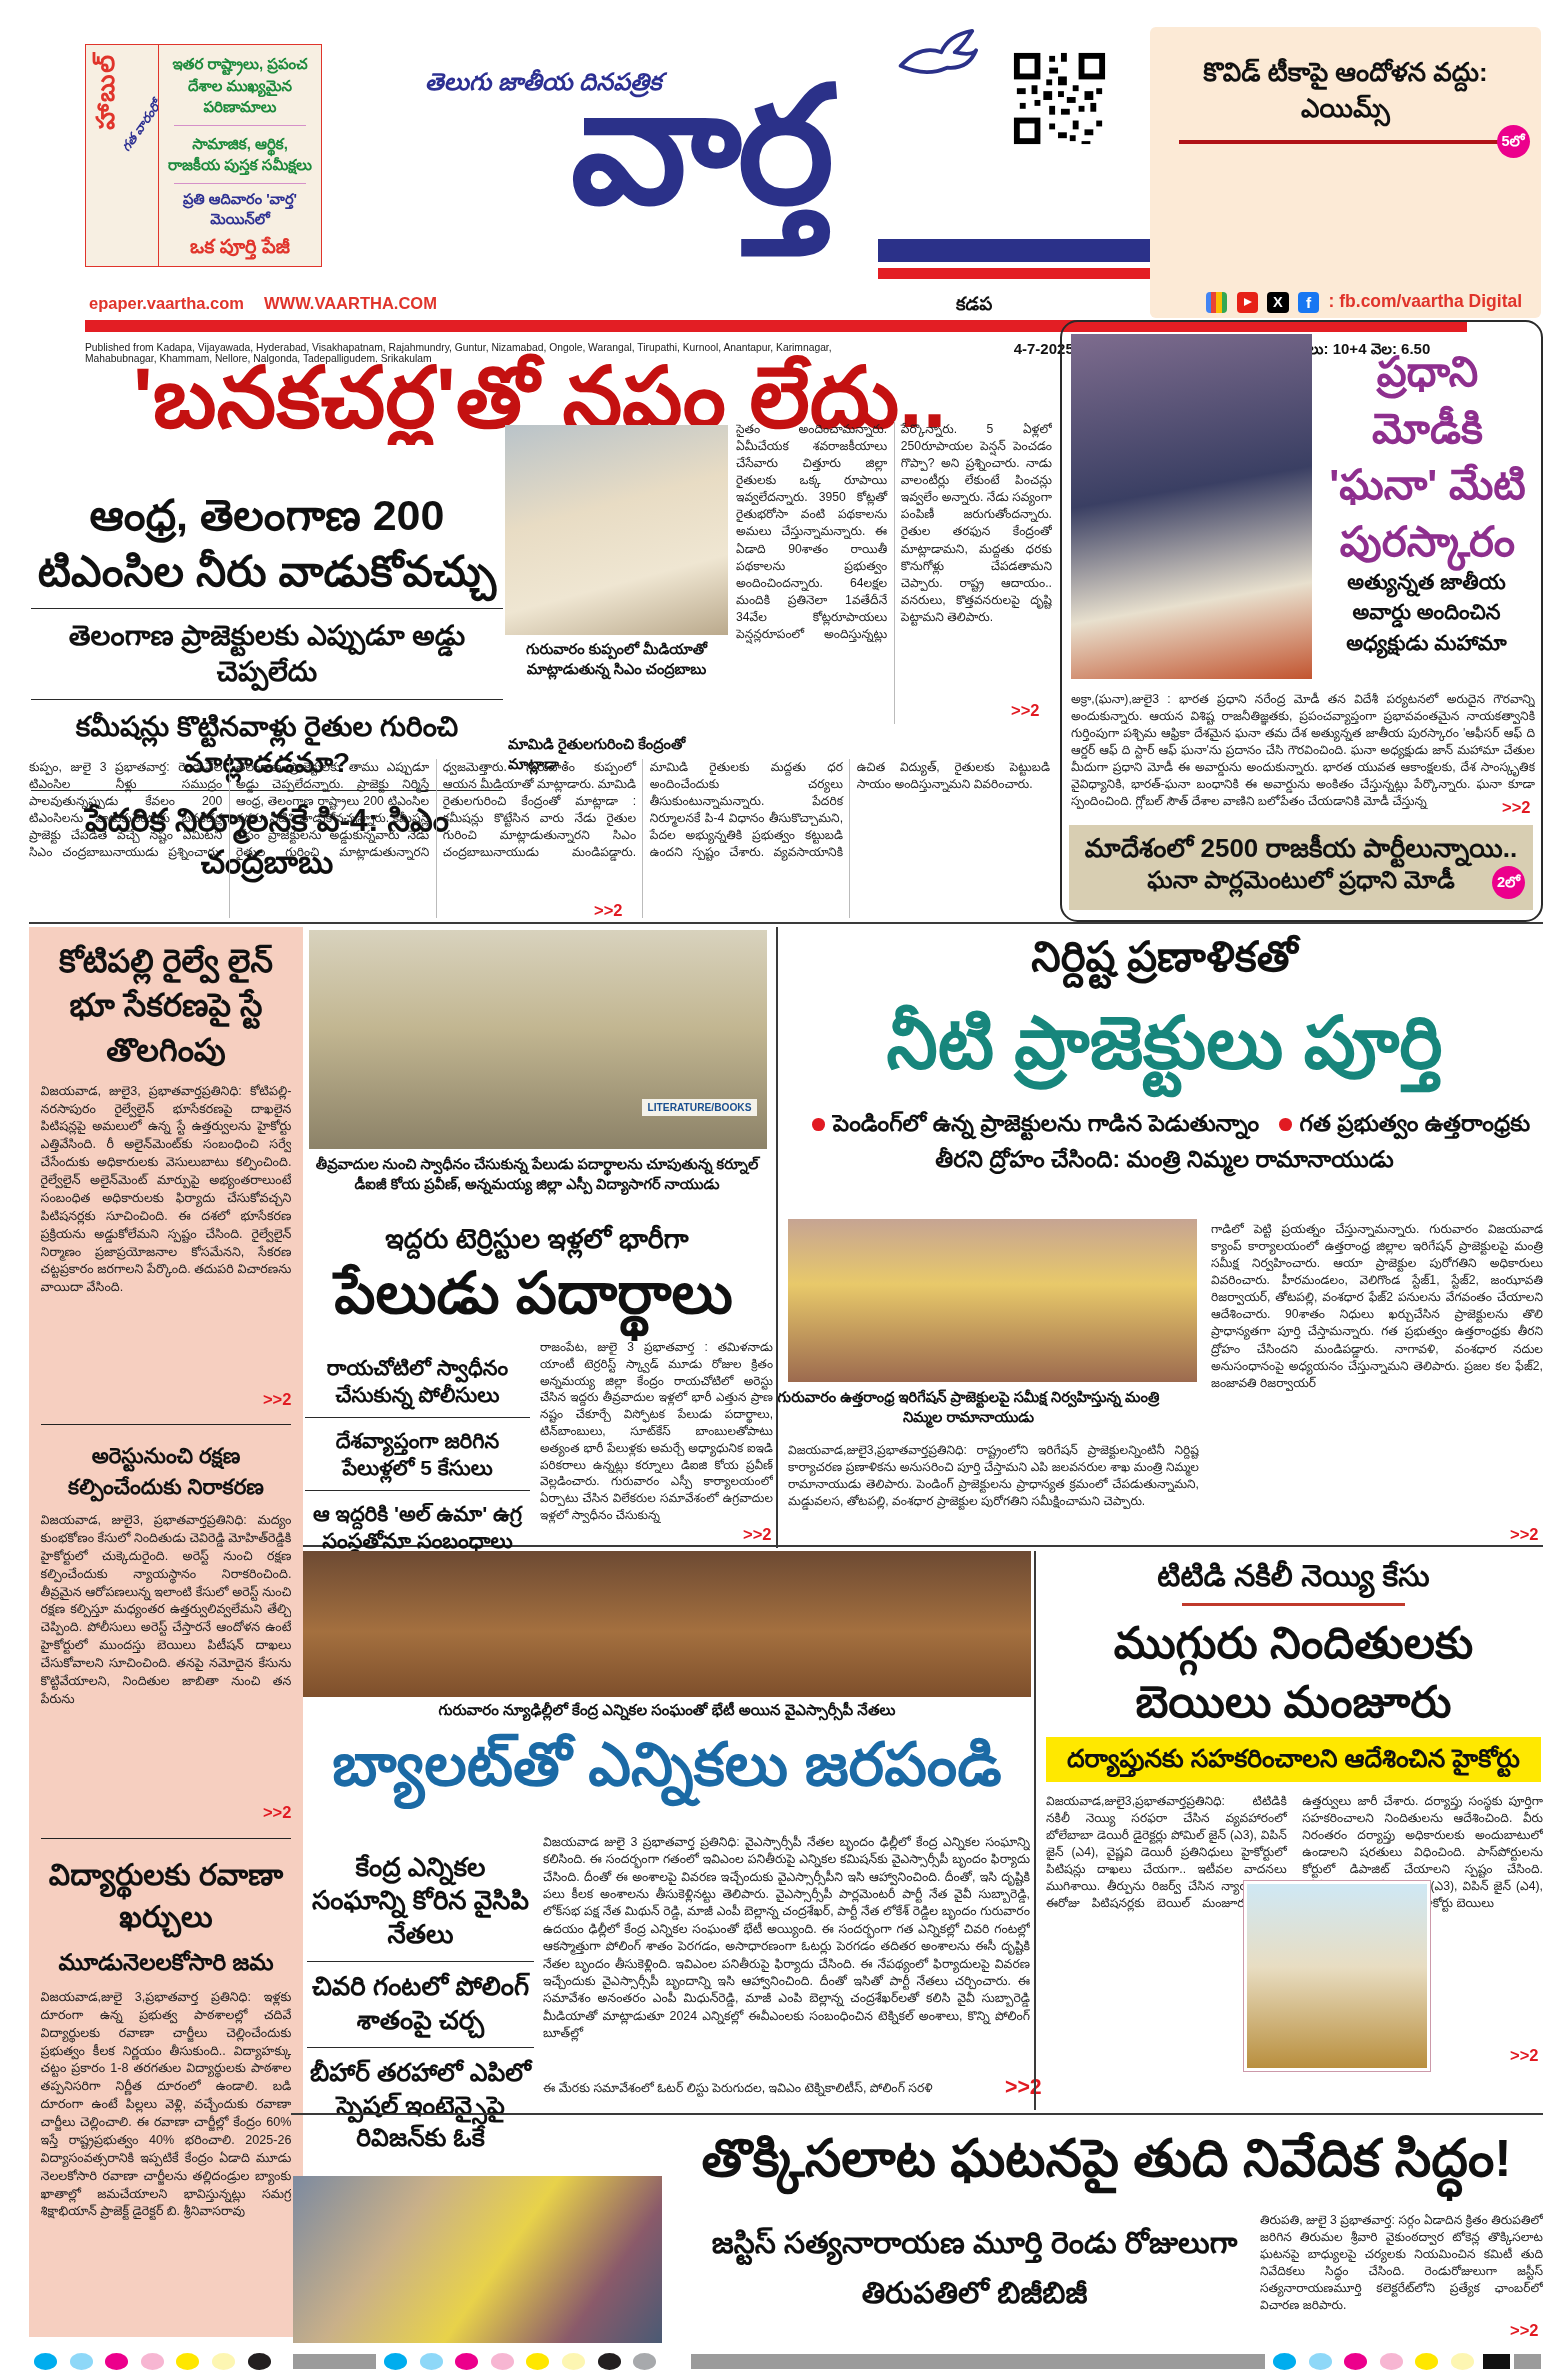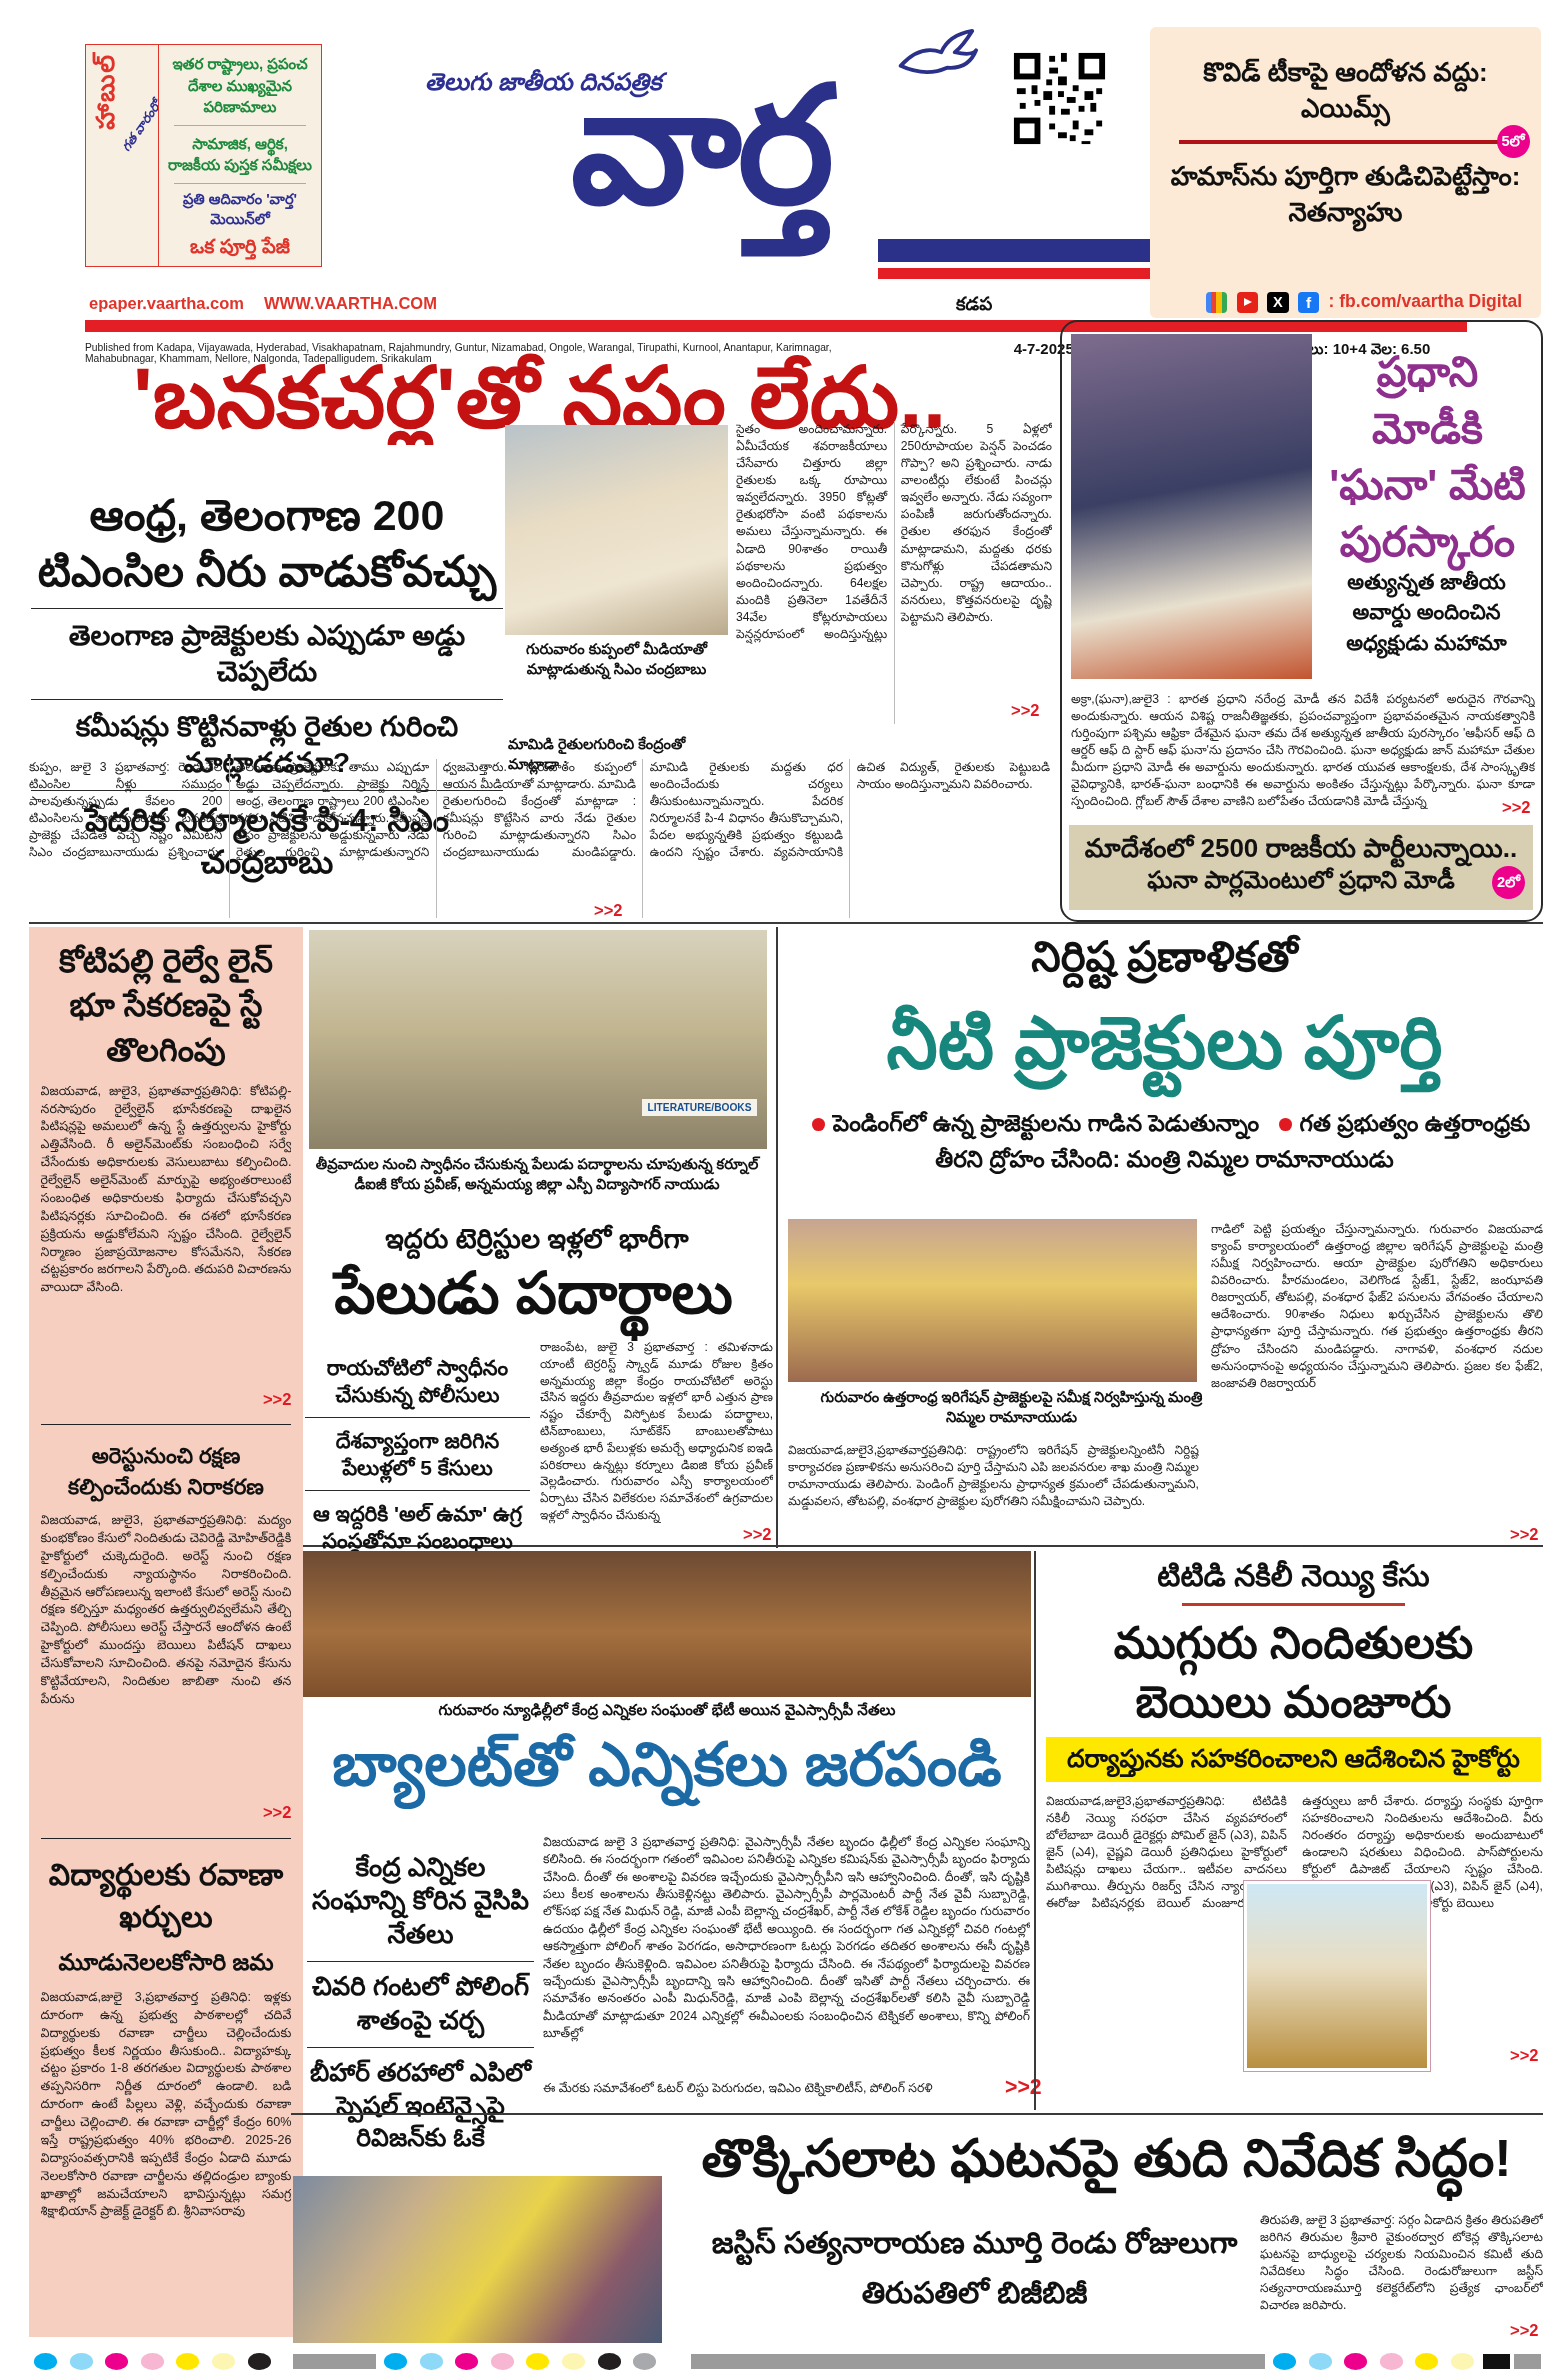--- a/index.html
+++ b/index.html
@@ -152,21 +152,20 @@
       <rect x="20" y="29" width="2" height="2"></rect>
         <rect x="24" y="31" width="3" height="1"></rect>
     </g>
   </svg>
 
   <div class="abs ears" style="left:1150px;top:27px;width:391px;height:291px;">
     <div class="ear-h ctr" style="padding:27px 27px 0 27px;">కొవిడ్ టీకాపై ఆందోళన వద్దు: ఎయిమ్స్</div>
     <div class="ear-div">
       <span class="badge" style="position:absolute;right:-17.5px;top:-15.5px;">5లో</span>
     </div>
-    <div class="ear-h ctr" style="padding:0 15.5px;">హమాస్‌ను పూర్తిగా తుడిచిపెట్టేస్తాం: నెతన్యాహు</div>
   </div>
 
   <div class="abs" style="left:956px;top:293px;font-size:18.4px;font-weight:bold;">కడప</div>
 
   <div class="abs" style="left:1206px;top:291px;white-space:nowrap;">
     <span class="icn icn-gn"></span>
     <span class="icn icn-yt"></span>
     <span class="icn icn-x">X</span>
     <span class="icn icn-fb">f</span>
     <span class="url" style="font-size:17.5px;">: fb.com/vaartha Digital</span>
@@ -242,21 +241,21 @@
   <div class="abs body-text" style="left:540px;top:1339px;width:233px;height:206px;font-size:12px;">రాజంపేట, జులై 3 ప్రభాతవార్త : తమిళనాడు యాంటీ టెర్రరిస్ట్ స్క్వాడ్ మూడు రోజుల క్రితం అన్నమయ్య జిల్లా కేంద్రం రాయచోటిలో అరెస్టు చేసిన ఇద్దరు తీవ్రవాదుల ఇళ్లలో భారీ ఎత్తున ప్రాణ నష్టం చేకూర్చే విస్ఫోటక పేలుడు పదార్థాలు, టిన్‌బాంబులు, సూట్‌కేస్ బాంబులతోపాటు అత్యంత భారీ పేలుళ్లకు అమర్చే అధ్యాధునిక ఐఇడి పరికరాలు ఉన్నట్లు కర్నూలు డిఐజి కోయ ప్రవీణ్ వెల్లడించారు. గురువారం ఎస్పీ కార్యాలయంలో ఏర్పాటు చేసిన విలేకరుల సమావేశంలో ఉగ్రవాదుల ఇళ్లలో స్వాధీనం చేసుకున్న</div>
   <span class="abs more" style="left:743px;top:1525px;">&gt;&gt;2</span>
 
   <div class="abs kicker ctr" style="left:786px;top:932px;width:757px;font-size:42px;">నిర్దిష్ట ప్రణాళికతో</div>
   <div class="abs kicker teal ctr" style="left:786px;top:999px;width:757px;font-size:73px;">నీటి ప్రాజెక్టులు పూర్తి</div>
   <div class="abs bullets ctr" style="left:788px;top:1106px;width:753px;">
     <span class="dot"></span><span>పెండింగ్‌లో ఉన్న ప్రాజెక్టులను గాడిన పెడుతున్నాం</span>
     <span class="dot"></span><span>గత ప్రభుత్వం ఉత్తరాంధ్రకు తీరని ద్రోహం చేసింది: మంత్రి నిమ్మల రామానాయుడు</span>
   </div>
   <div class="abs ph ph-minister" style="left:788px;top:1219px;width:409px;height:163px;"></div>
-  <div class="abs caption" style="left:800px;top:1388px;width:423px;">గురువారం ఉత్తరాంధ్ర ఇరిగేషన్ ప్రాజెక్టులపై సమీక్ష నిర్వహిస్తున్న మంత్రి నిమ్మల రామానాయుడు</div>
+  <div class="abs caption" style="left:757px;top:1388px;width:423px;">గురువారం ఉత్తరాంధ్ర ఇరిగేషన్ ప్రాజెక్టులపై సమీక్ష నిర్వహిస్తున్న మంత్రి నిమ్మల రామానాయుడు</div>
   <div class="abs body-text" style="left:788px;top:1442px;width:411px;height:103px;">విజయవాడ,జులై3,ప్రభాతవార్తప్రతినిధి: రాష్ట్రంలోని ఇరిగేషన్ ప్రాజెక్టులన్నింటినీ నిర్దిష్ట కార్యాచరణ ప్రణాళికను అనుసరించి పూర్తి చేస్తామని ఎపి జలవనరుల శాఖ మంత్రి నిమ్మల రామానాయుడు తెలిపారు. పెండింగ్ ప్రాజెక్టులను ప్రాధాన్యత క్రమంలో చేపడుతున్నామని, మడ్డువలస, తోటపల్లి, వంశధార ప్రాజెక్టుల పురోగతిని సమీక్షించామని చెప్పారు.</div>
   <div class="abs body-text" style="left:1211px;top:1221px;width:332px;height:324px;">గాడిలో పెట్టి ప్రయత్నం చేస్తున్నామన్నారు. గురువారం విజయవాడ క్యాంప్ కార్యాలయంలో ఉత్తరాంధ్ర జిల్లాల ఇరిగేషన్ ప్రాజెక్టులపై మంత్రి సమీక్ష నిర్వహించారు. ఆయా ప్రాజెక్టుల పురోగతిని అధికారులు వివరించారు. హీరమండలం, వెలిగొండ స్టేజ్1, స్టేజ్2, జంఝావతి రిజర్వాయర్, తోటపల్లి, వంశధార ఫేజ్2 పనులను వేగవంతం చేయాలని ఆదేశించారు. 90శాతం నిధులు ఖర్చుచేసిన ప్రాజెక్టులను తొలి ప్రాధాన్యతగా పూర్తి చేస్తామన్నారు. గత ప్రభుత్వం ఉత్తరాంధ్రకు తీరని ద్రోహం చేసిందని మండిపడ్డారు. నాగావళి, వంశధార నదుల అనుసంధానంపై అధ్యయనం చేస్తున్నామని తెలిపారు. ప్రజల కల ఫేజ్2, జంజావతి రిజర్వాయర్</div>
   <span class="abs more" style="left:1510px;top:1525px;">&gt;&gt;2</span>
 
   <div class="abs ph ph-meeting" style="left:303px;top:1551px;width:728px;height:146px;"></div>
   <div class="abs caption" style="left:303px;top:1700px;width:728px;font-size:15px;">గురువారం న్యూఢిల్లీలో కేంద్ర ఎన్నికల సంఘంతో భేటీ అయిన వైఎస్సార్సీపీ నేతలు</div>
   <div class="abs kicker blue-h ctr" style="left:303px;top:1729px;width:728px;font-size:60px;">బ్యాలట్‌తో ఎన్నికలు జరపండి</div>
   <div class="abs" style="left:307px;top:1842px;width:227px;">
     <div class="deck" style="font-size:26px;">కేంద్ర ఎన్నికల సంఘాన్ని కోరిన వైసిపి నేతలు</div>
     <div class="deck" style="font-size:26px;">చివరి గంటలో పోలింగ్ శాతంపై చర్చ</div>

